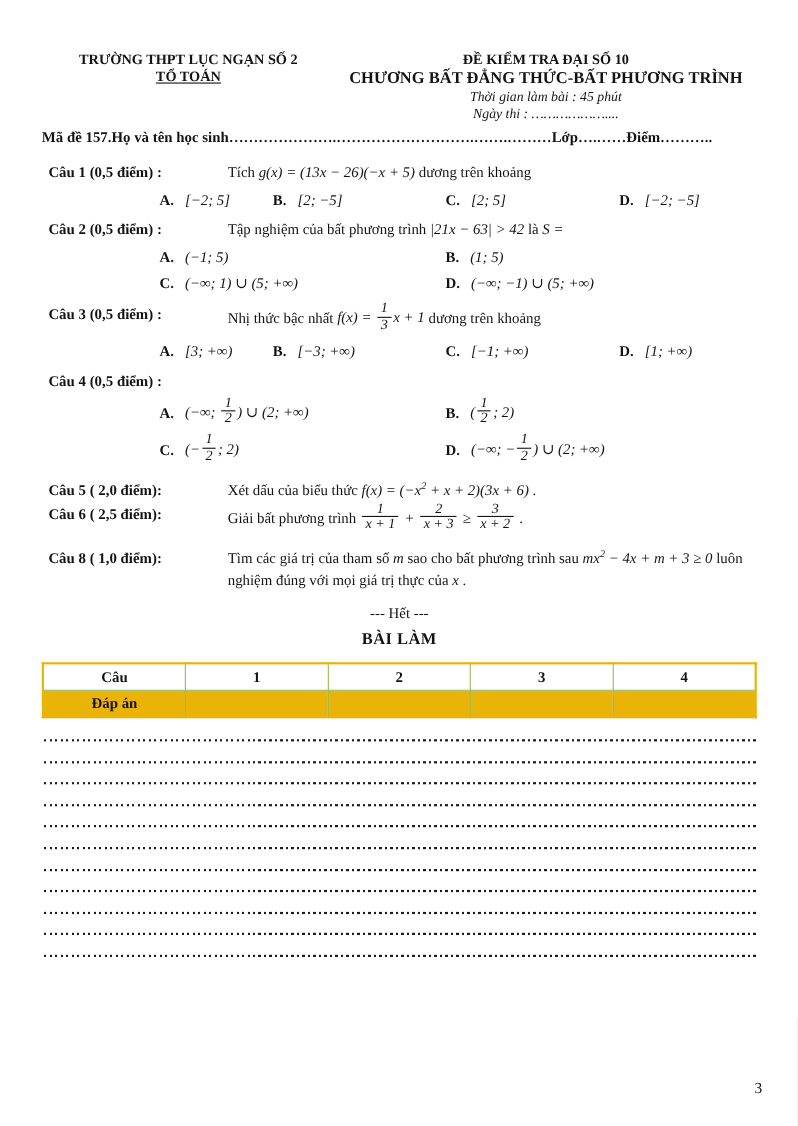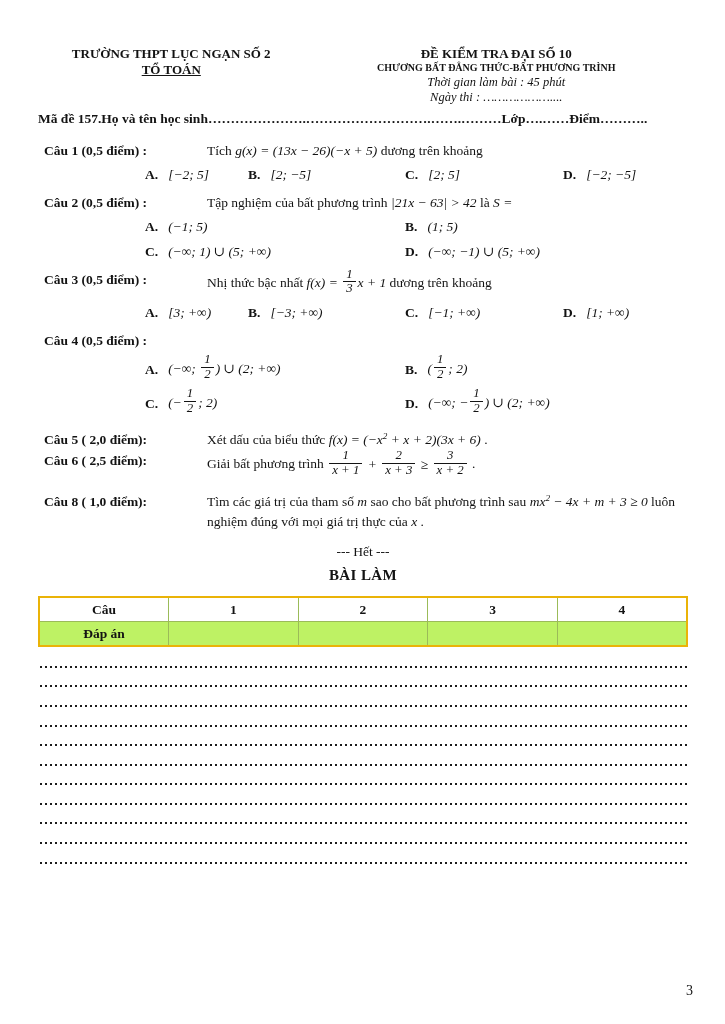--- a/index.html
+++ b/index.html
@@ -11,21 +11,21 @@
   }
   .content { padding:46px 37px 0 38px; }
 
   
   .hdr { display:flex; align-items:flex-start; }
   .hdr-left  { width:41%; text-align:center; }
   .hdr-right { width:59%; text-align:center; }
   .school    { font-weight:bold; font-size:13px; line-height:1.25; }
   .dept      { font-weight:bold; font-size:13px; text-decoration:underline; line-height:1.25; }
   .exam-title{ font-weight:bold; font-size:13px; line-height:1.25; }
-  .exam-sub  { font-weight:bold; font-size:10px; line-height:1.25; }
+  .exam-sub  { font-weight:bold; font-size:15px; line-height:1.25; }
   .duration, .exam-date { font-style:italic; font-size:12.5px; line-height:1.2; }
   .student-line { font-weight:bold; font-size:13.5px; margin-top:6px; white-space:nowrap; overflow:hidden; }
 
   
   .quiz { padding-left:6px; font-size:13.5px; margin-top:12px; }
   .q { margin-top:8px; }
   .q.m16 { margin-top:14px; }
   .q.m12 { margin-top:12px; }
   .q.m14 { margin-top:2px; }
   .q-row { display:flex; align-items:flex-start;gap:37px; }
@@ -50,21 +50,21 @@
   .end-marker { text-align:center; font-size:13.5px; margin-top:13px; }
   .answers-title { text-align:center; font-weight:bold; font-size:15px; margin-top:7px; letter-spacing:0.4px; }
 
   
   .ans-table { width:100%; border-collapse:collapse; table-layout:fixed; margin-top:12px; }
   .ans-table td {
     border:1.5px solid #9BBB59; height:21px; text-align:center;
     font-weight:bold; font-size:13.5px; padding:1px 2px;
   }
   .ans-table { border:2px solid #eab308; }
-  .ans-table tr.answer-row td { background:#bef264; }
+  .ans-table tr.answer-row td { background:#eab308; }
 
   
   .writing { margin-top:3px; }
   .dotline { height:19.6px; position:relative; }
   .dotline::after {
     content:""; position:absolute; left:2px; right:0; bottom:2px; height:2px;
     background-image:repeating-linear-gradient(to right,#1c1c1c 0 2px,transparent 2px 5px);
   }
 
   .page-number { position:absolute; right:32px; bottom:25px; font-size:14px; }

